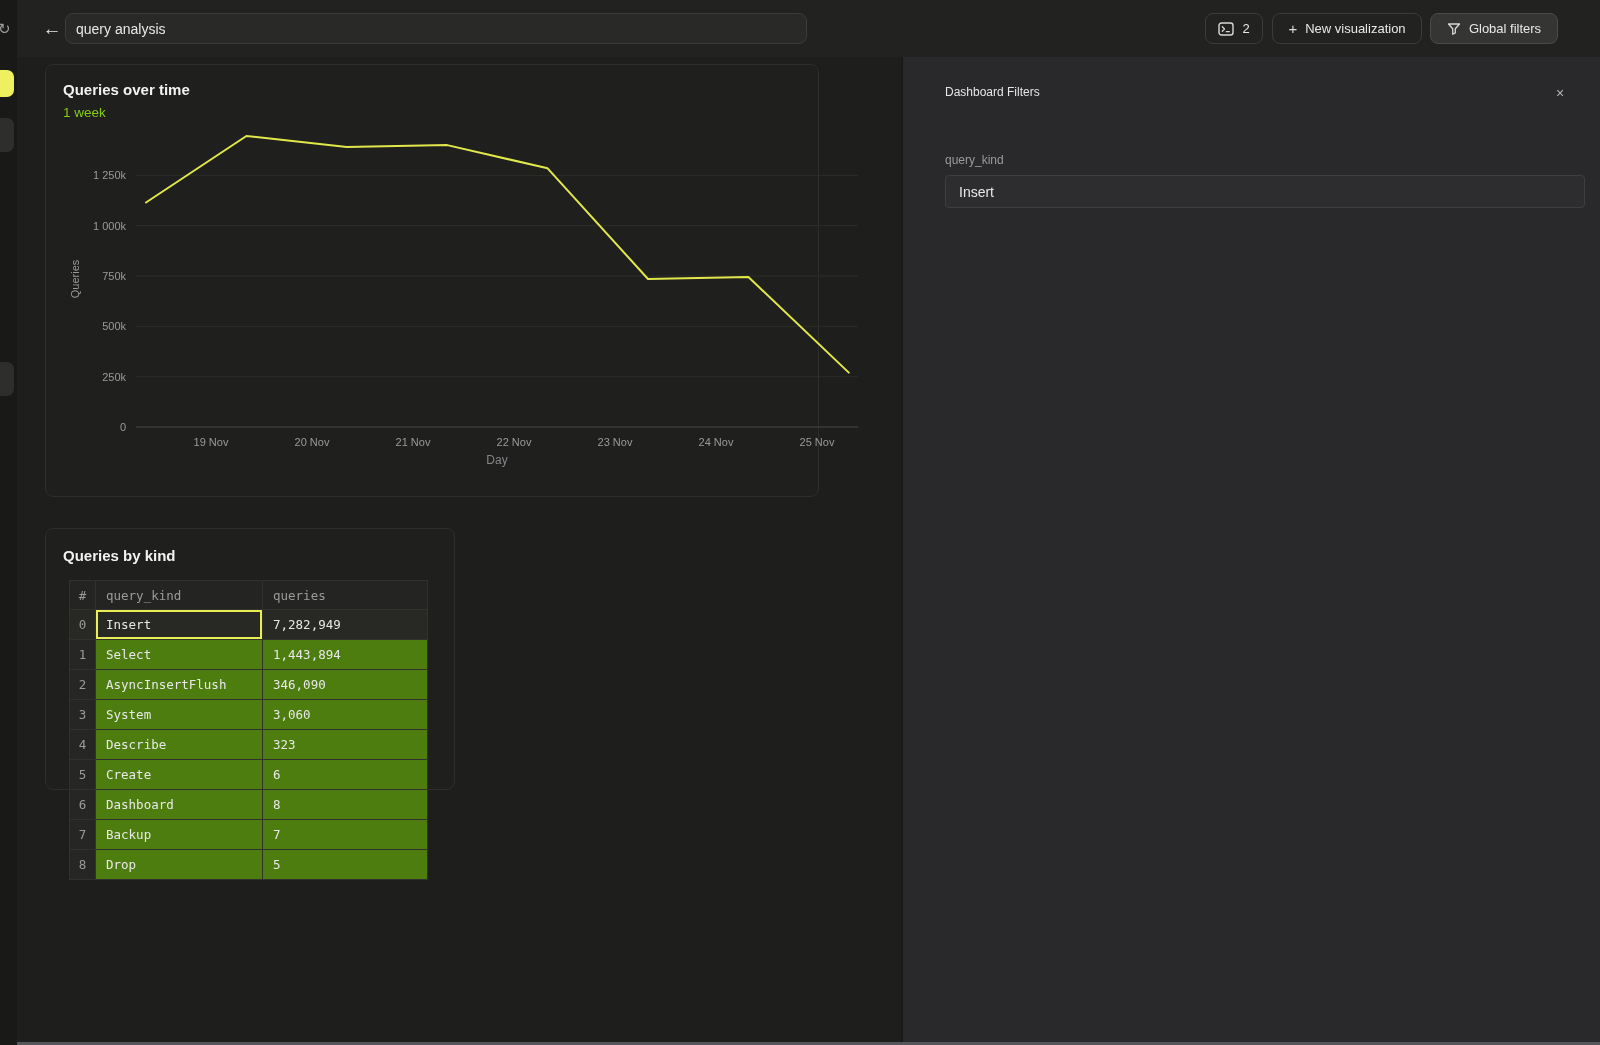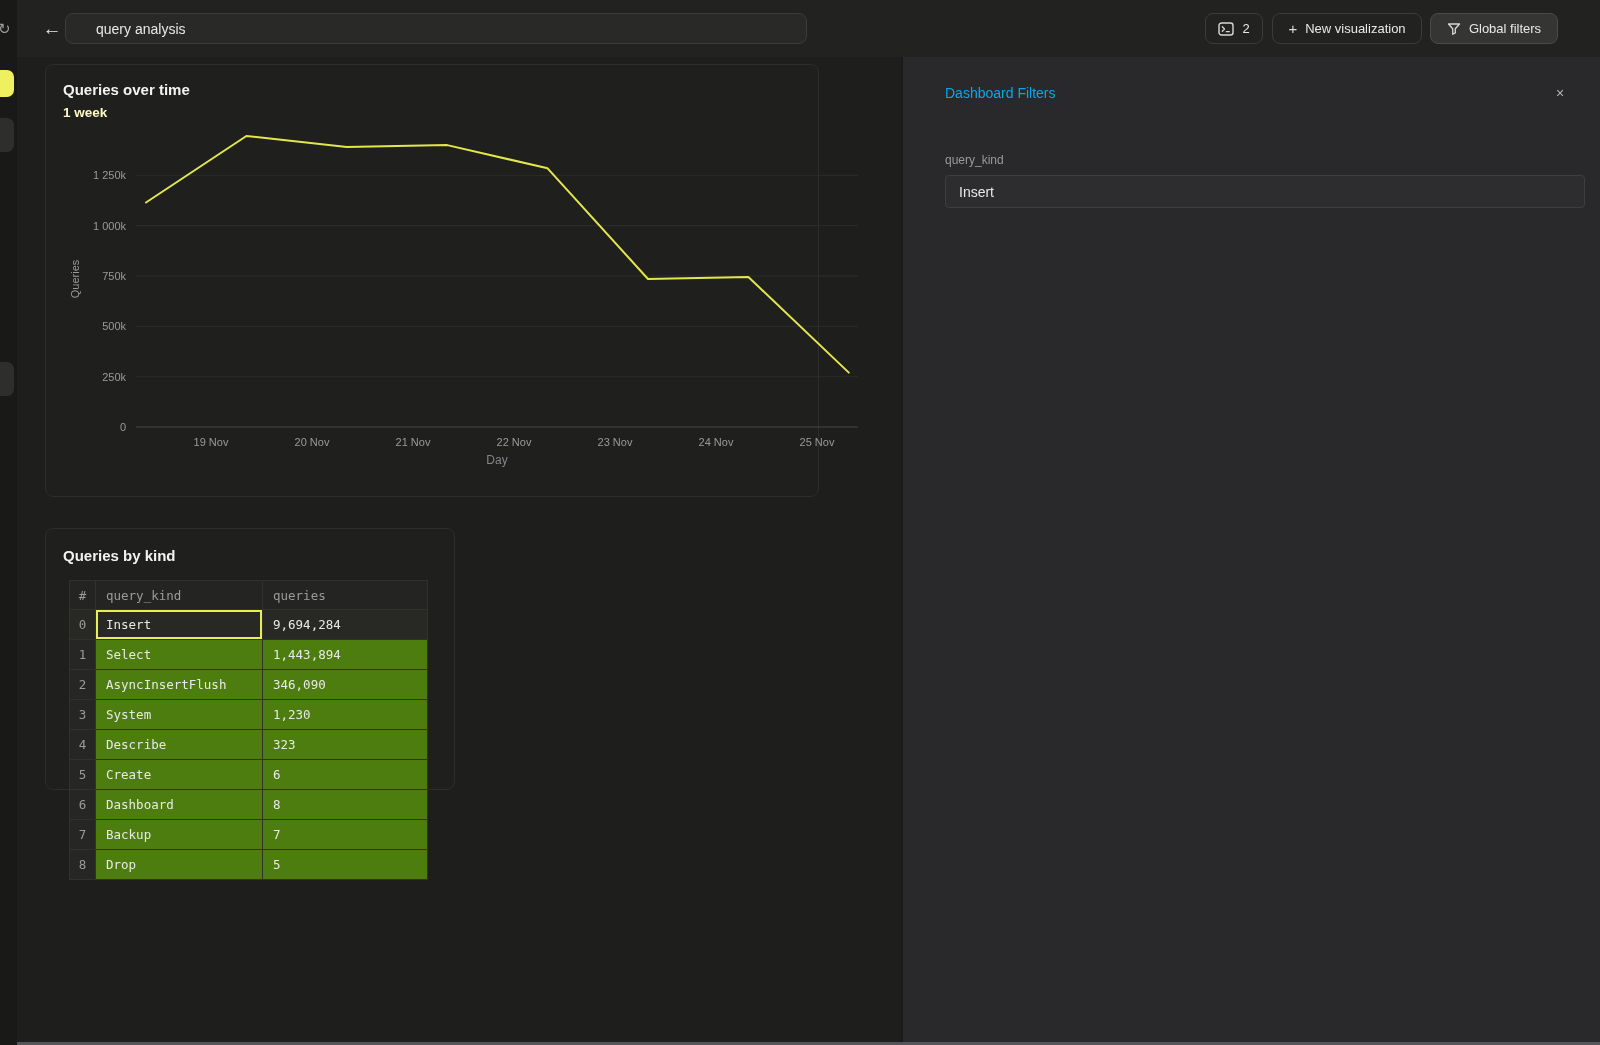--- a/index.html
+++ b/index.html
@@ -14,34 +14,34 @@
   .pill-active { top:70px; height:27px; background:#eef060; }
   .pill-a { top:118px; height:34px; background:#2e2e2c; }
   .pill-b { top:362px; height:34px; background:#2e2e2c; }
 
   
   .topbar { position:absolute; left:17px; top:0; width:1583px; height:57px; background:#222220; }
   .back-btn { position:absolute; left:20px; top:13px; width:30px; height:31px; display:flex;
               align-items:center; justify-content:center; color:#e8e8e8; font-size:19px; cursor:pointer; }
   .title-input { position:absolute; left:48px; top:13px; width:742px; height:31px; background:#292927;
                  border:1px solid #3b3b39; border-radius:8px; color:#e8e8e8; font-size:14px;
-                 padding:0 30px; outline:none; font-family:"Liberation Sans",sans-serif; }
+                 padding:0 10px; outline:none; font-family:"Liberation Sans",sans-serif; }
   .tb-btn { position:absolute; top:13px; height:31px; display:flex; align-items:center; gap:8px;
             justify-content:center; border:1px solid #3b3b39; border-radius:8px; background:transparent;
             color:#e8e8e8; font-size:13px; cursor:pointer; font-family:"Liberation Sans",sans-serif; }
   .btn-console { left:1188px; width:58px; }
   .btn-newviz  { left:1255px; width:150px; }
   .btn-global  { left:1413px; width:128px; background:#353533; border-color:#4a4a48; }
   .plus-glyph { font-size:15px; color:#dcdcdc; margin-top:-1px; }
 
   
   .card { position:absolute; background:#1f1f1d; border:1px solid #2d2d2b; border-radius:8px; }
   .chart-card { left:45px; top:64px; width:774px; height:433px; }
   .card-title { position:absolute; left:17px; top:16px; font-size:15px; font-weight:bold; color:#f2f2f2; }
-  .card-subtitle { position:absolute; left:17px; top:40px; font-size:13.5px; font-weight:bold; color:#fef9c3; }
+  .card-subtitle { position:absolute; left:17px; top:40px; font-size:13.5px; font-weight:normal; color:#84cc16; }
   .chart-svg { position:absolute; left:0; top:0; }
   .tick   { font:11px "Liberation Sans",sans-serif; fill:#9a9a9a; }
   .xlabel { font:12px "Liberation Sans",sans-serif; fill:#85858a; }
 
   
   .table-card { left:45px; top:528px; width:410px; height:262px; }
   .table-card .card-title { top:18px; }
   table.qtable { position:absolute; left:23px; top:51px; border-collapse:collapse; table-layout:fixed;
                  font-family:"DejaVu Sans Mono",monospace; font-size:12.5px; }
   .qtable th, .qtable td { border:1px solid #31312f; padding:0 10px; text-align:left; font-weight:normal; }
@@ -50,21 +50,21 @@
   .qtable .col-idx { width:26px; text-align:center; padding:0 4px; }
   .qtable td.idx { background:#262624; color:#9b9b9b; }
   .qtable .col-kind { width:167px; }
   .qtable .col-val { width:165px; }
   .qtable tr.sel-row td { background:#282824; }
   .qtable td.sel-cell { box-shadow: inset 0 0 0 2px #e9ee52; }
 
   
   .filters-panel { position:absolute; left:901px; top:57px; width:699px; height:988px;
                    background:#29292b; border-left:2px solid #1a1a1a; }
-  .panel-title { position:absolute; left:42px; top:28px; font-size:14px; color:#0ea5e9;text-align:center; }
+  .panel-title { position:absolute; left:42px; top:28px; font-size:12px; color:#e5e5e5;text-align:center; }
   .panel-close { position:absolute; right:30px; top:26px; width:20px; height:20px; color:#b5b5b5;
                  font-size:14px; display:flex; align-items:center; justify-content:center; cursor:pointer; }
   .field-label { position:absolute; left:42px; top:96px; font-size:12px; color:#9a9a9a; }
   .field-input { position:absolute; left:42px; top:118px; width:640px; height:33px; background:#2d2d2f;
                  border:1px solid #3e3e40; border-radius:4px; color:#e8e8e8; font-size:14px;
                  padding:0 13px; outline:none; font-family:"Liberation Sans",sans-serif; }
 
   .bottom-edge { position:absolute; left:0; bottom:0; width:1600px; height:3px; background:#55555a; }
   .icon-svg { display:block; }
 </style>
@@ -143,36 +143,36 @@
       <tr>
         <th class="col-idx">#</th>
         <th class="col-kind">query_kind</th>
         <th class="col-val">queries</th>
       </tr>
     </thead>
     <tbody>
         <tr class="sel-row">
           <td class="col-idx idx">0</td>
           <td class="col-kind sel-cell">Insert</td>
-          <td class="col-val">9,694,284</td>
+          <td class="col-val">7,282,949</td>
         </tr>
         <tr>
           <td class="col-idx idx">1</td>
           <td class="col-kind">Select</td>
           <td class="col-val">1,443,894</td>
         </tr>
         <tr>
           <td class="col-idx idx">2</td>
           <td class="col-kind">AsyncInsertFlush</td>
           <td class="col-val">346,090</td>
         </tr>
         <tr>
           <td class="col-idx idx">3</td>
           <td class="col-kind">System</td>
-          <td class="col-val">1,230</td>
+          <td class="col-val">3,060</td>
         </tr>
         <tr>
           <td class="col-idx idx">4</td>
           <td class="col-kind">Describe</td>
           <td class="col-val">323</td>
         </tr>
         <tr>
           <td class="col-idx idx">5</td>
           <td class="col-kind">Create</td>
           <td class="col-val">6</td>

